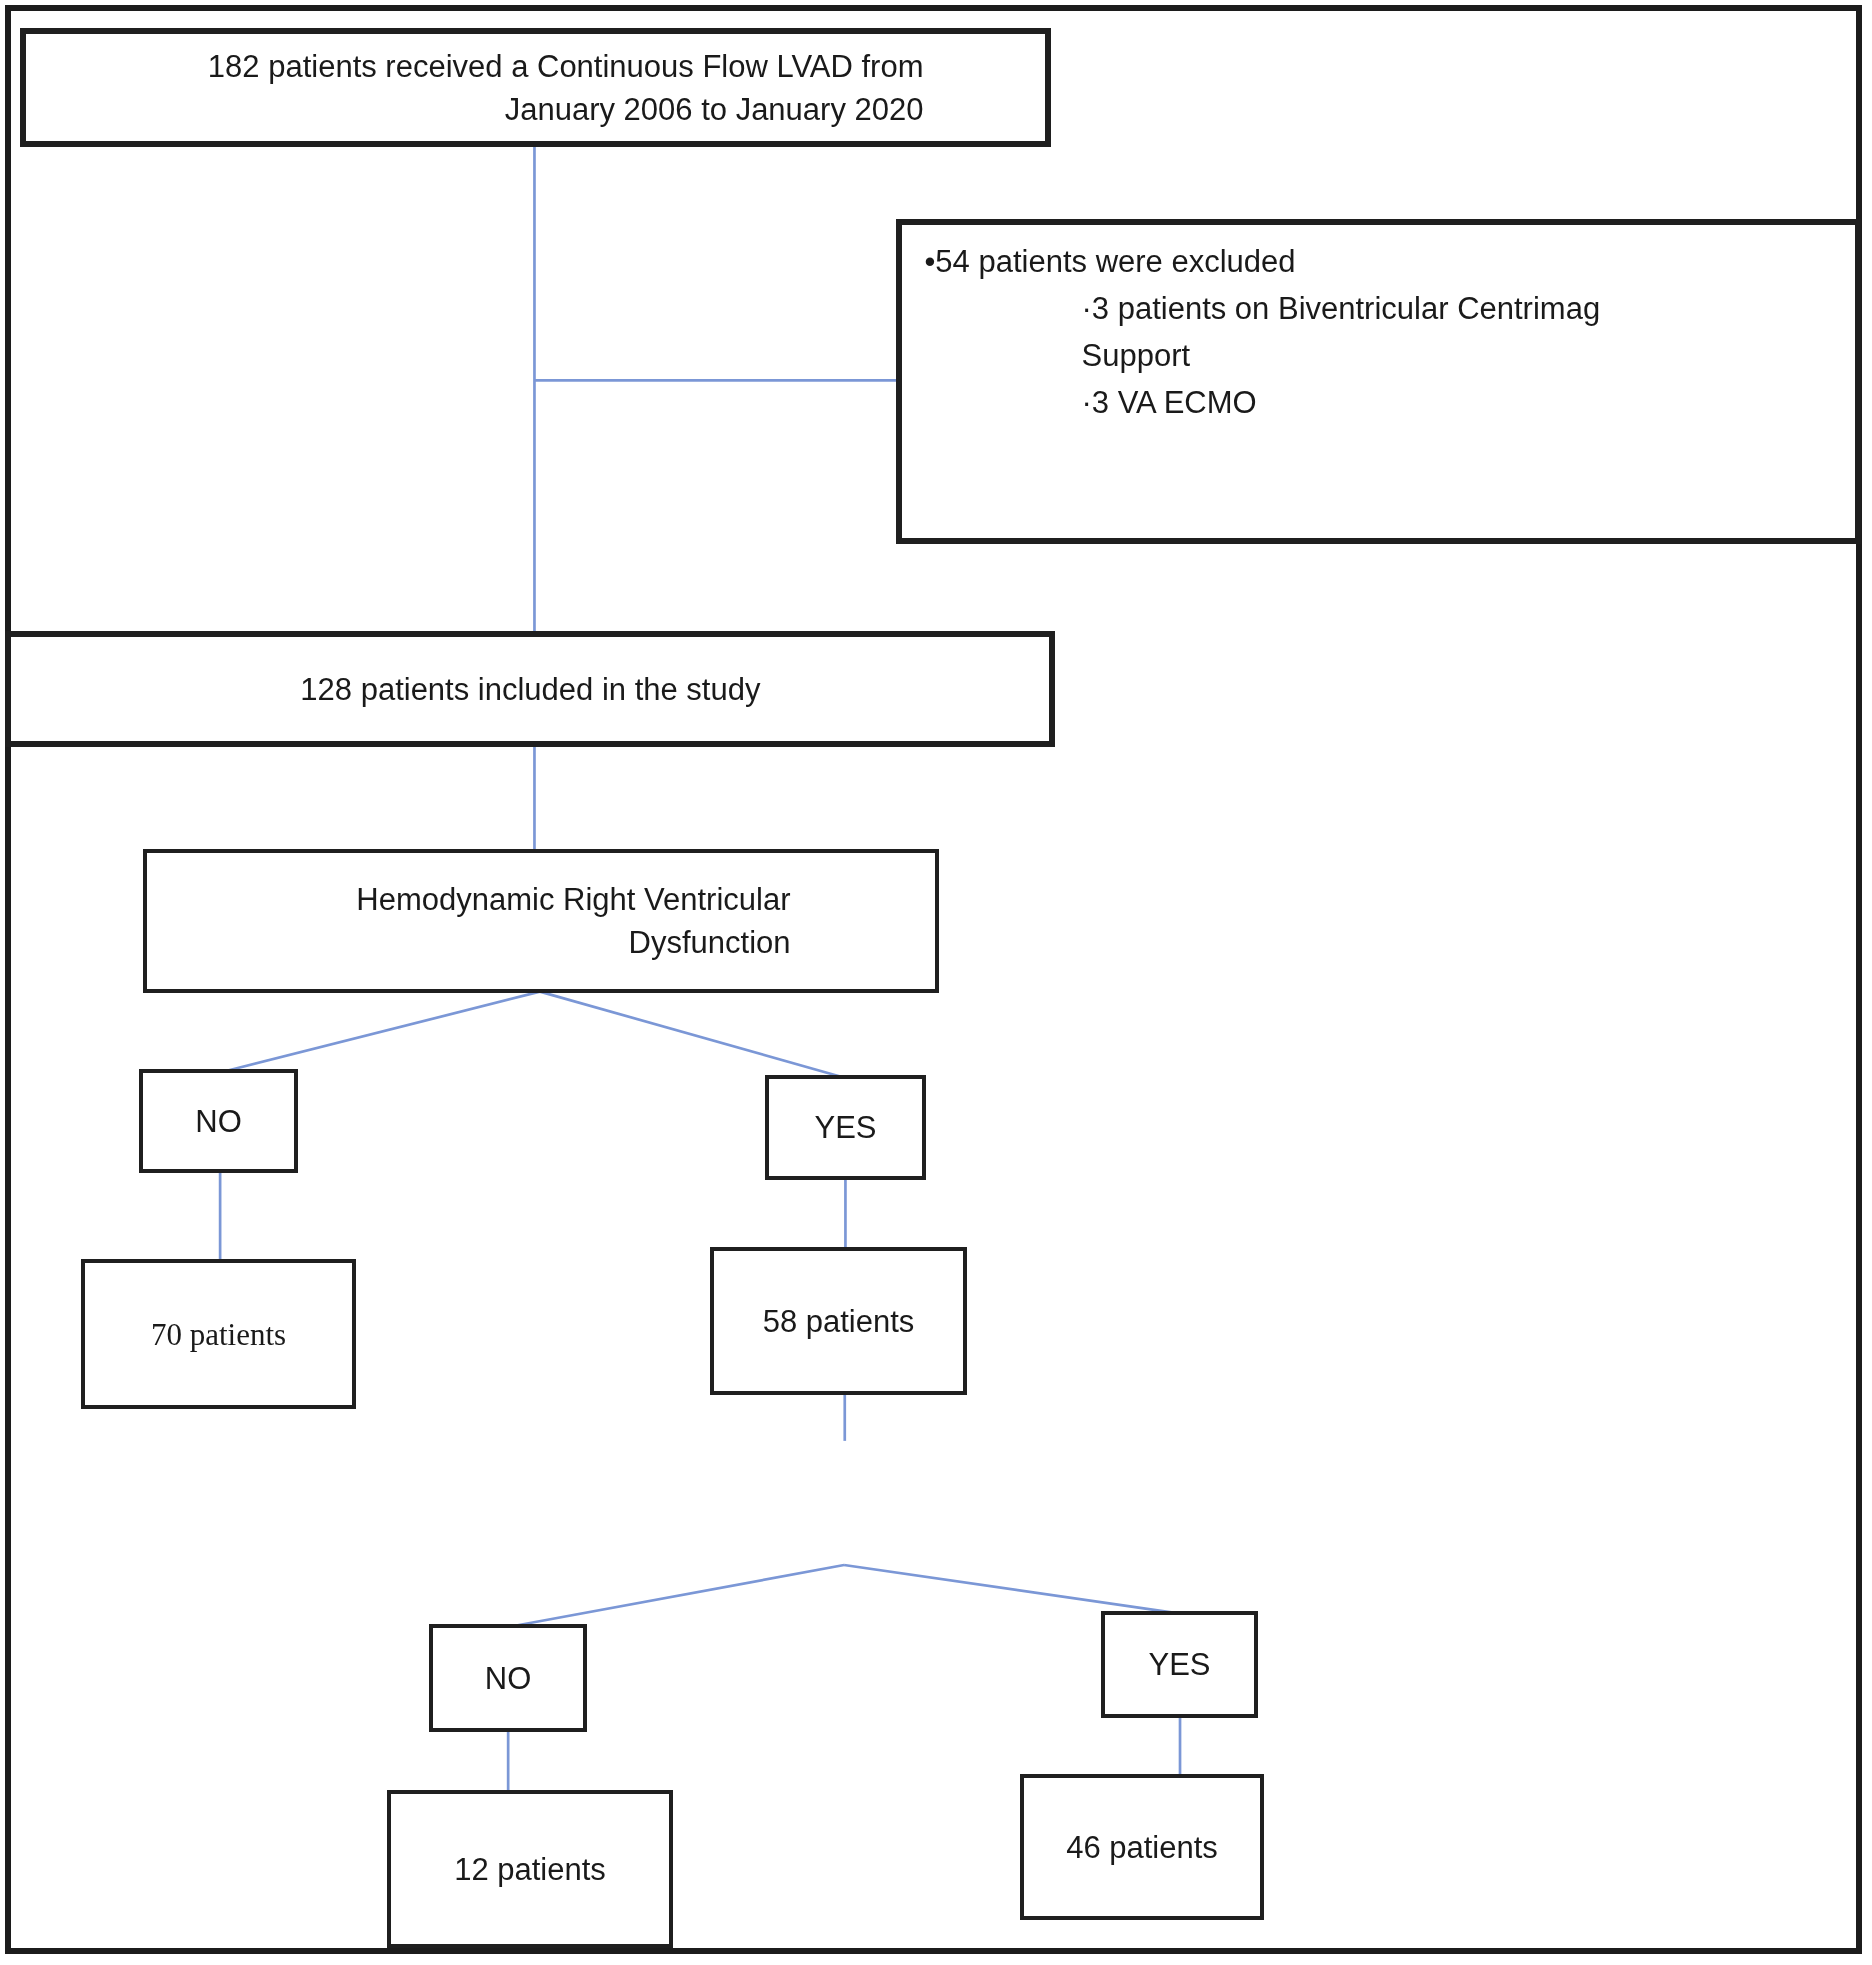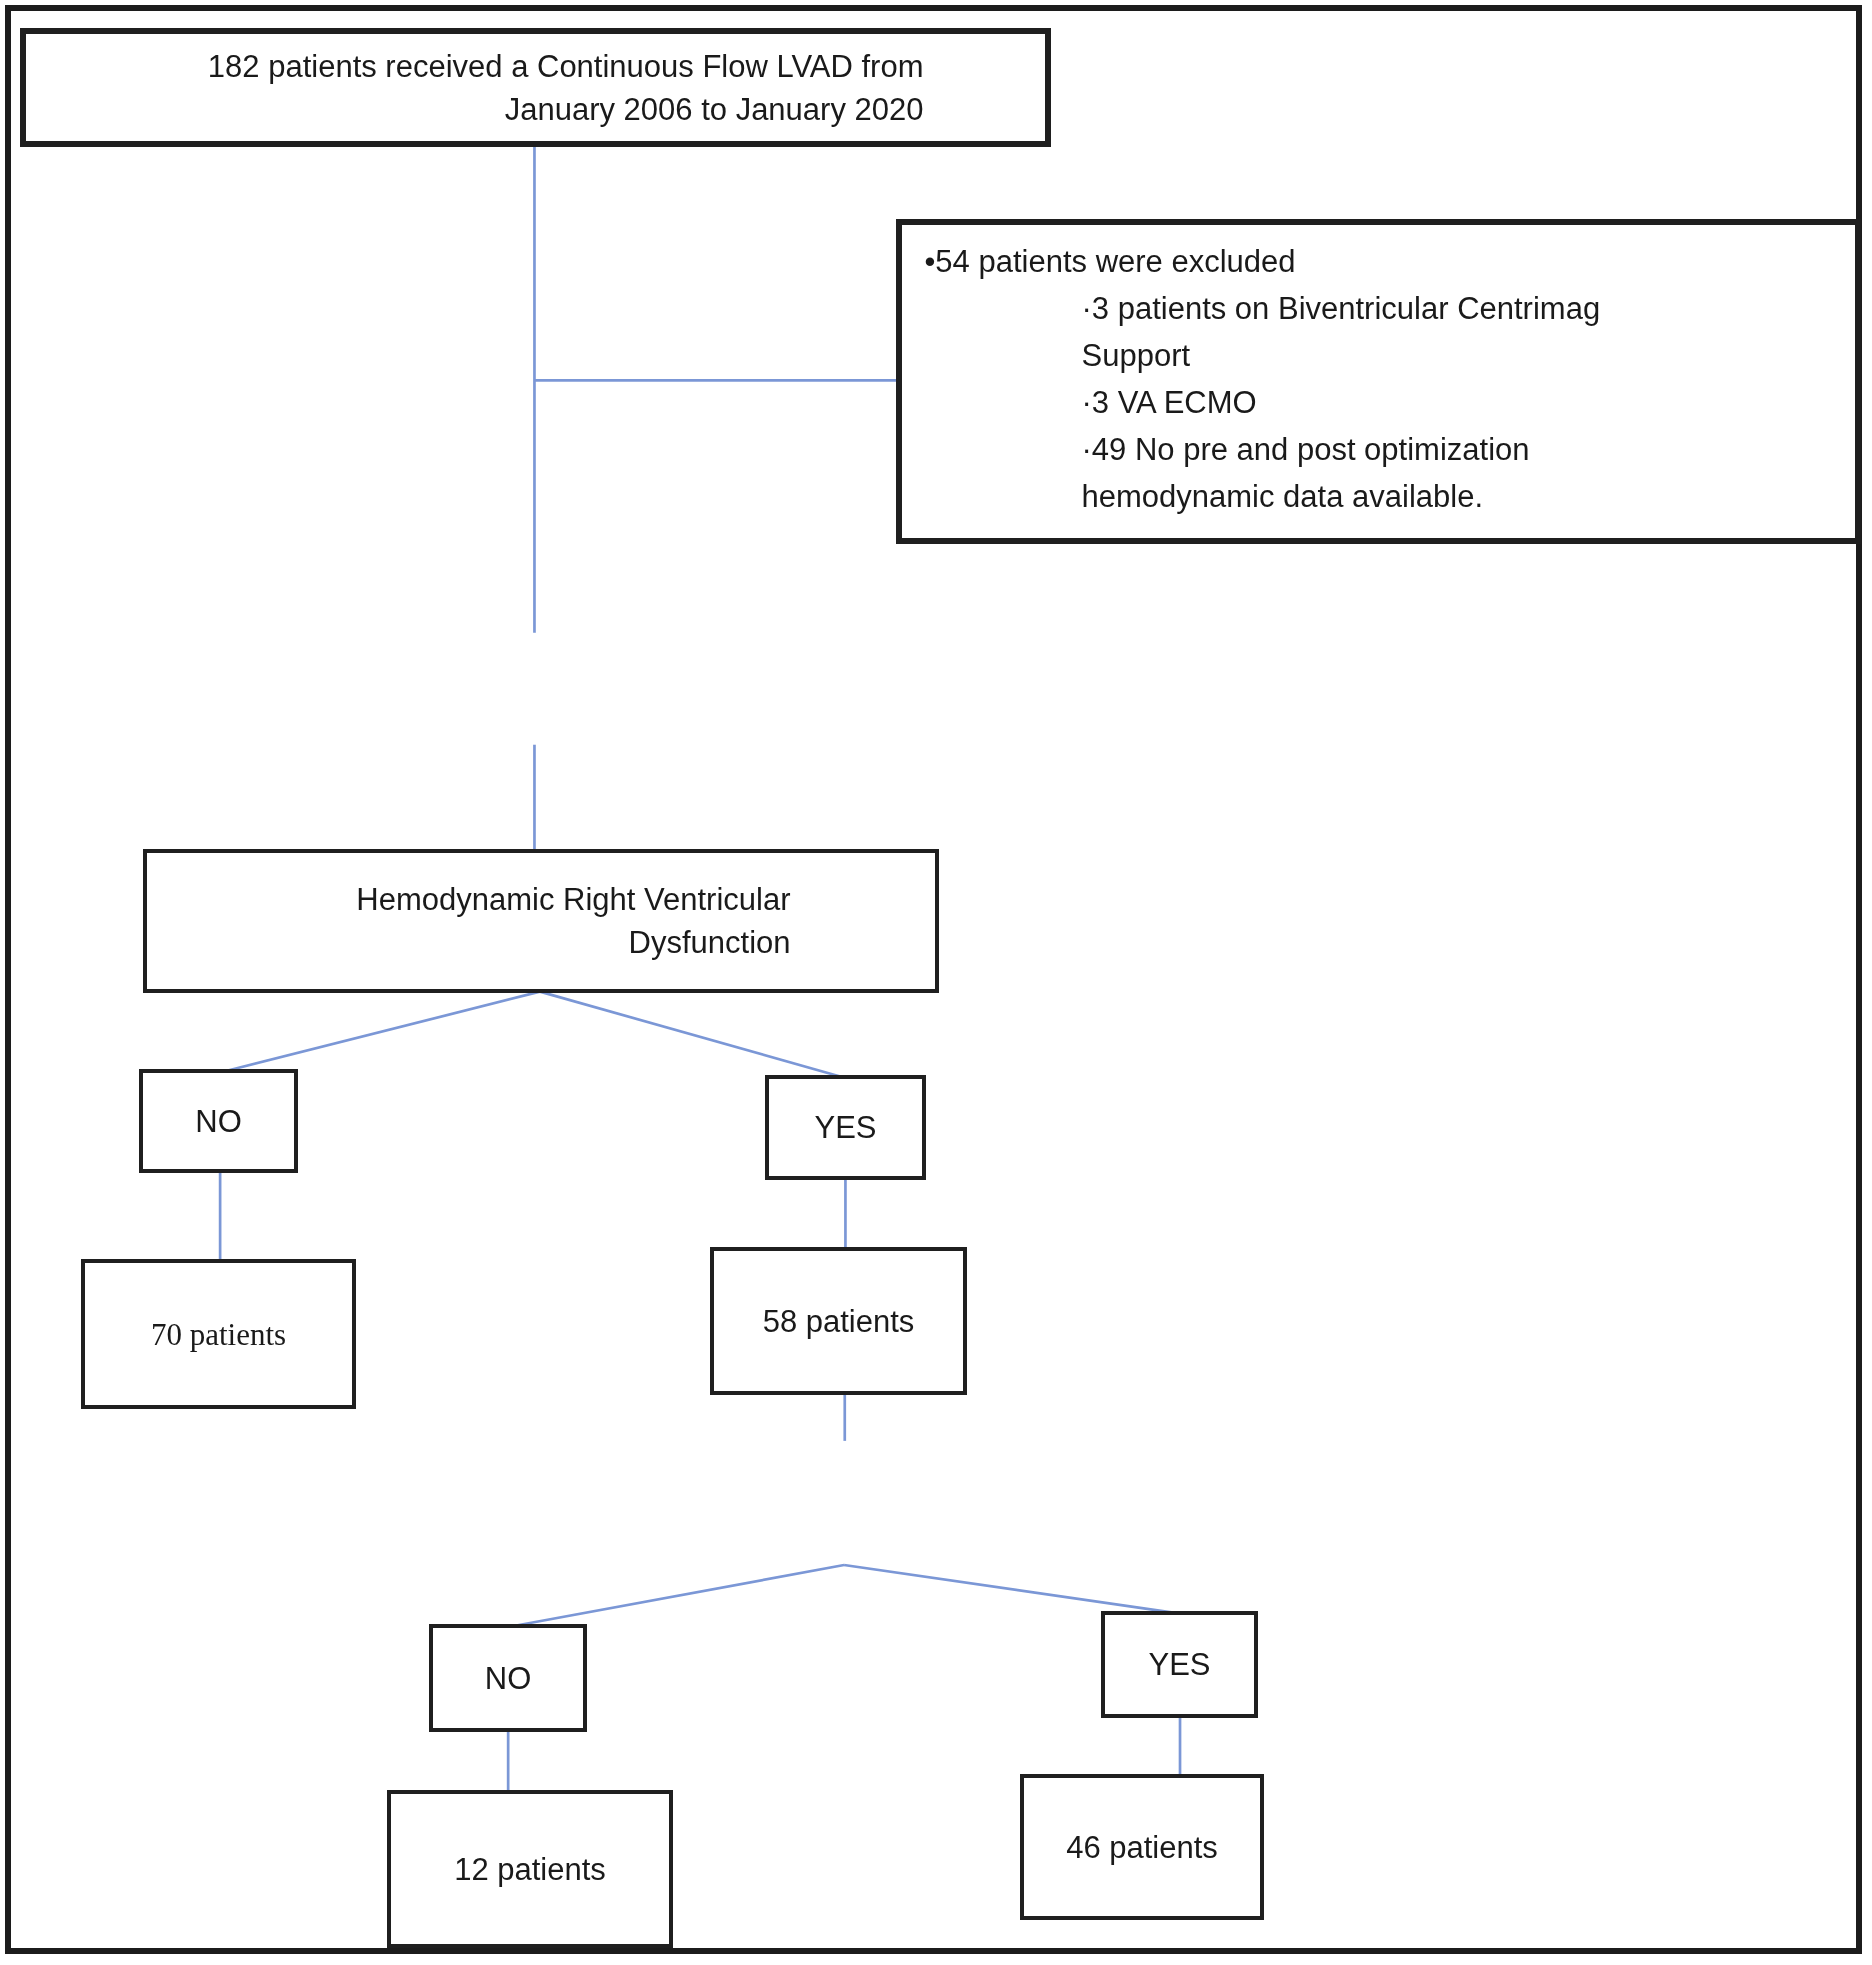--- a/index.html
+++ b/index.html
@@ -96,24 +96,26 @@
 
   <div id="node-total" class="node heavy">
     <div class="inner-text">182 patients received a Continuous Flow LVAD from January 2006 to January 2020</div>
   </div>
 
   <div id="node-excluded" class="node heavy">
     <div class="inner-text" style="margin:9px; max-width:100%;">
       <div class="excl-title"><span>•</span><span>54 patients were excluded</span></div>
       <div class="excl-item"><span>·</span><span>3 patients on Biventricular Centrimag Support</span></div>
       <div class="excl-item"><span>·</span><span>3 VA ECMO</span></div>
-      <div class="excl-item"><span>·</span><span>49 No pre and post optimization hemodynamic data available.</span></div>
     </div>
   </div>
 
+  <div id="node-included" class="node heavy">
+    <div class="inner-text">128 patients included in the study</div>
+  </div>
 
   <div id="node-rvd" class="node">
     <div class="inner-text">Hemodynamic Right Ventricular Dysfunction</div>
   </div>
 
   <div id="node-rvd-no" class="node">
     <div class="inner-text">NO</div>
   </div>
 
   <div id="node-rvd-yes" class="node">

